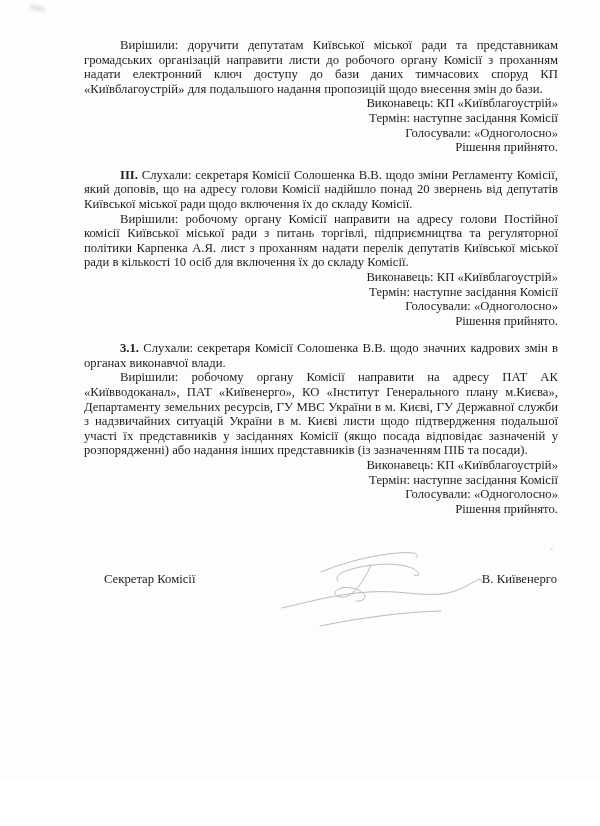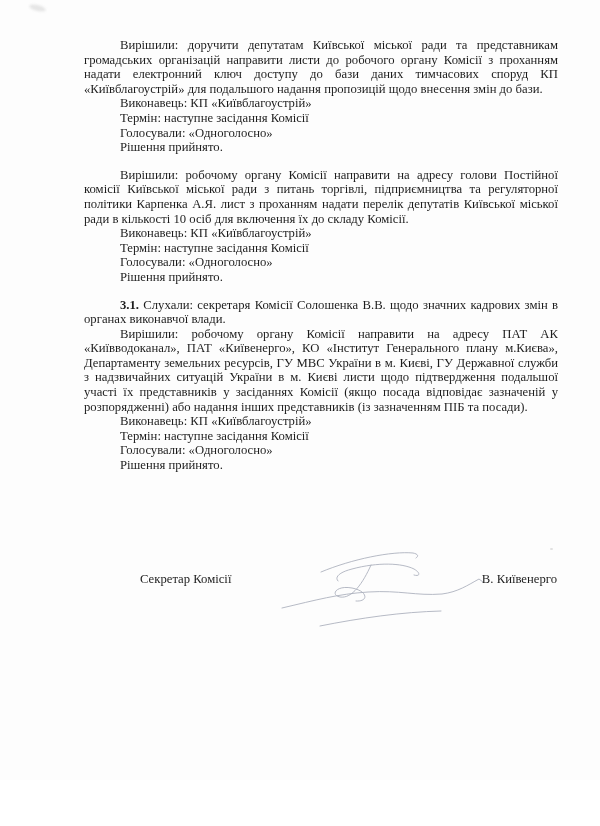--- a/index.html
+++ b/index.html
@@ -19,33 +19,33 @@
     font-size:12.7px;
     line-height:14.6px;
   }
   .content p{margin:0;}
   .para{
     text-align:justify;
     text-indent:36px;
   }
   .hang{
     margin-left:36px !important;
-    text-align:left;
+    text-align:right;
   }
   .sect{margin-top:13px;}
   .b{font-weight:bold;}
   .sig-row{
     position:absolute;
     left:84px;right:43px;top:572px;
     display:flex;
     justify-content:space-between;
     align-items:flex-start;
     font-size:12.7px;
   }
-  .sig-role{margin-left:56px;}
+  .sig-role{margin-left:20px;}
   .sig-svg{
     position:absolute;
     left:0;top:540px;
     width:600px;height:110px;
     pointer-events:none;
   }
   .sig-svg path{
     fill:none;
     stroke:#a9aebb;
     stroke-width:1;
@@ -88,20 +88,21 @@
 
     <section>
       <p class="para">Вирішили: доручити депутатам Київської міської ради та представникам громадських організацій направити листи до робочого органу Комісії з проханням надати електронний ключ доступу до бази даних тимчасових споруд КП «Київблагоустрій» для подальшого надання пропозицій щодо внесення змін до бази.</p>
       <p class="hang">Виконавець: КП «Київблагоустрій»</p>
       <p class="hang">Термін: наступне засідання Комісії</p>
       <p class="hang">Голосували: «Одноголосно»</p>
       <p class="hang">Рішення прийнято.</p>
     </section>
 
     <section class="sect">
+      <p class="para"><span class="b">III.</span> <span>Слухали: секретаря Комісії Солошенка В.В. щодо зміни Регламенту Комісії, який доповів, що на адресу голови Комісії надійшло понад 20 звернень від депутатів Київської міської ради щодо включення їх до складу Комісії.</span></p>
       <p class="para">Вирішили: робочому органу Комісії направити на адресу голови Постійної комісії Київської міської ради з питань торгівлі, підприємництва та регуляторної політики Карпенка А.Я. лист з проханням надати перелік депутатів Київської міської ради в кількості 10 осіб для включення їх до складу Комісії.</p>
       <p class="hang">Виконавець: КП «Київблагоустрій»</p>
       <p class="hang">Термін: наступне засідання Комісії</p>
       <p class="hang">Голосували: «Одноголосно»</p>
       <p class="hang">Рішення прийнято.</p>
     </section>
 
     <section class="sect">
       <p class="para"><span class="b">3.1.</span> <span>Слухали: секретаря Комісії Солошенка В.В. щодо значних кадрових змін в органах виконавчої влади.</span></p>
       <p class="para">Вирішили: робочому органу Комісії направити на адресу ПАТ АК «Київводоканал», ПАТ «Київенерго», КО «Інститут Генерального плану м.Києва», Департаменту земельних ресурсів, ГУ МВС України в м. Києві, ГУ Державної служби з надзвичайних ситуацій України в м. Києві листи щодо підтвердження подальшої участі їх представників у засіданнях Комісії (якщо посада відповідає зазначеній у розпорядженні) або надання інших представників (із зазначенням ПІБ та посади).</p>

